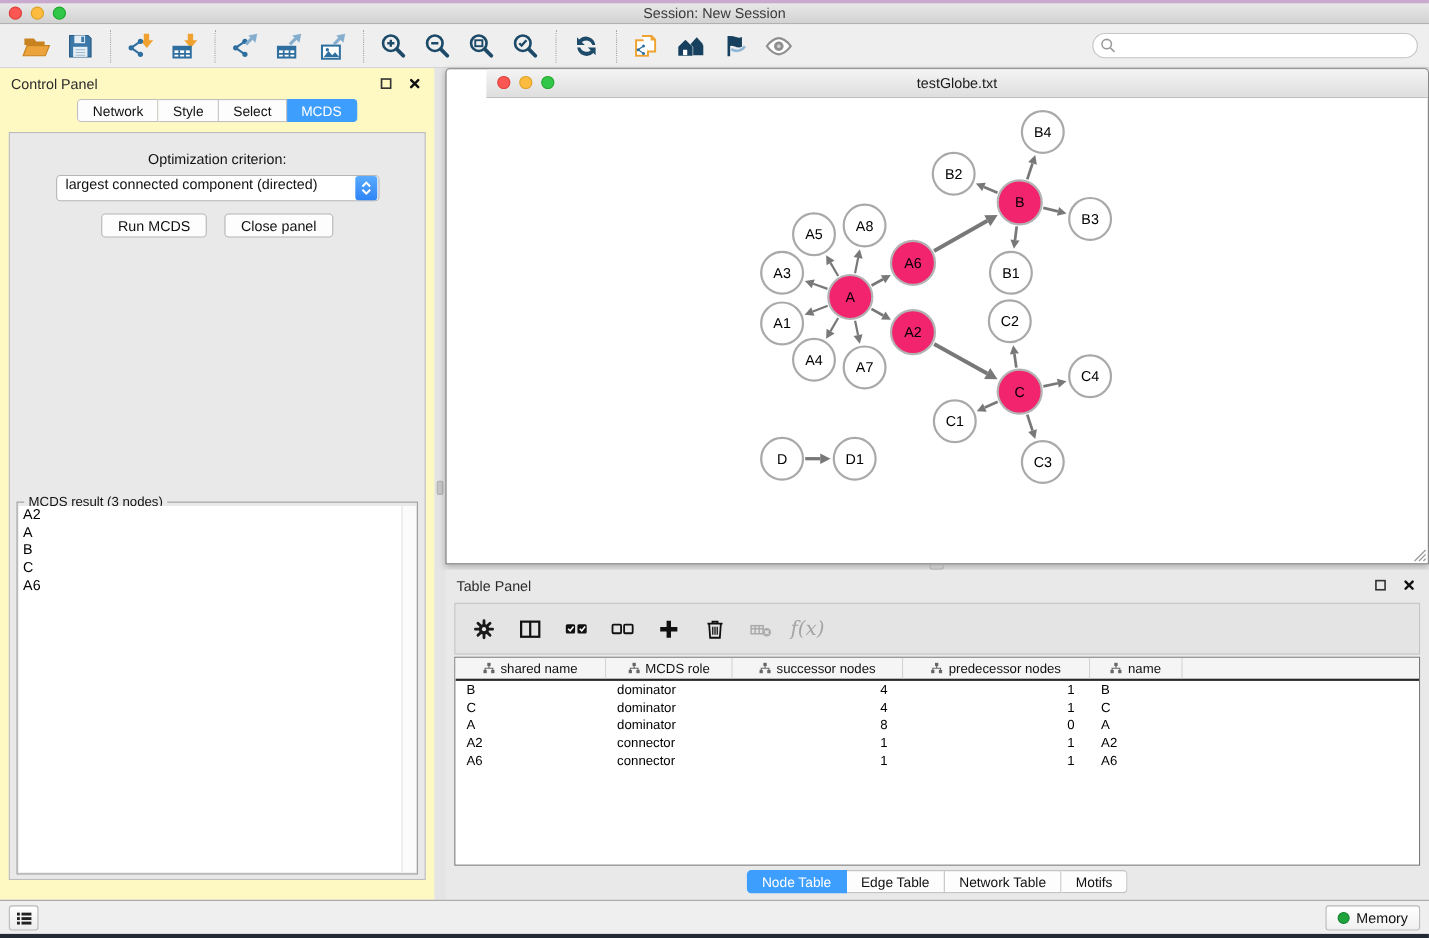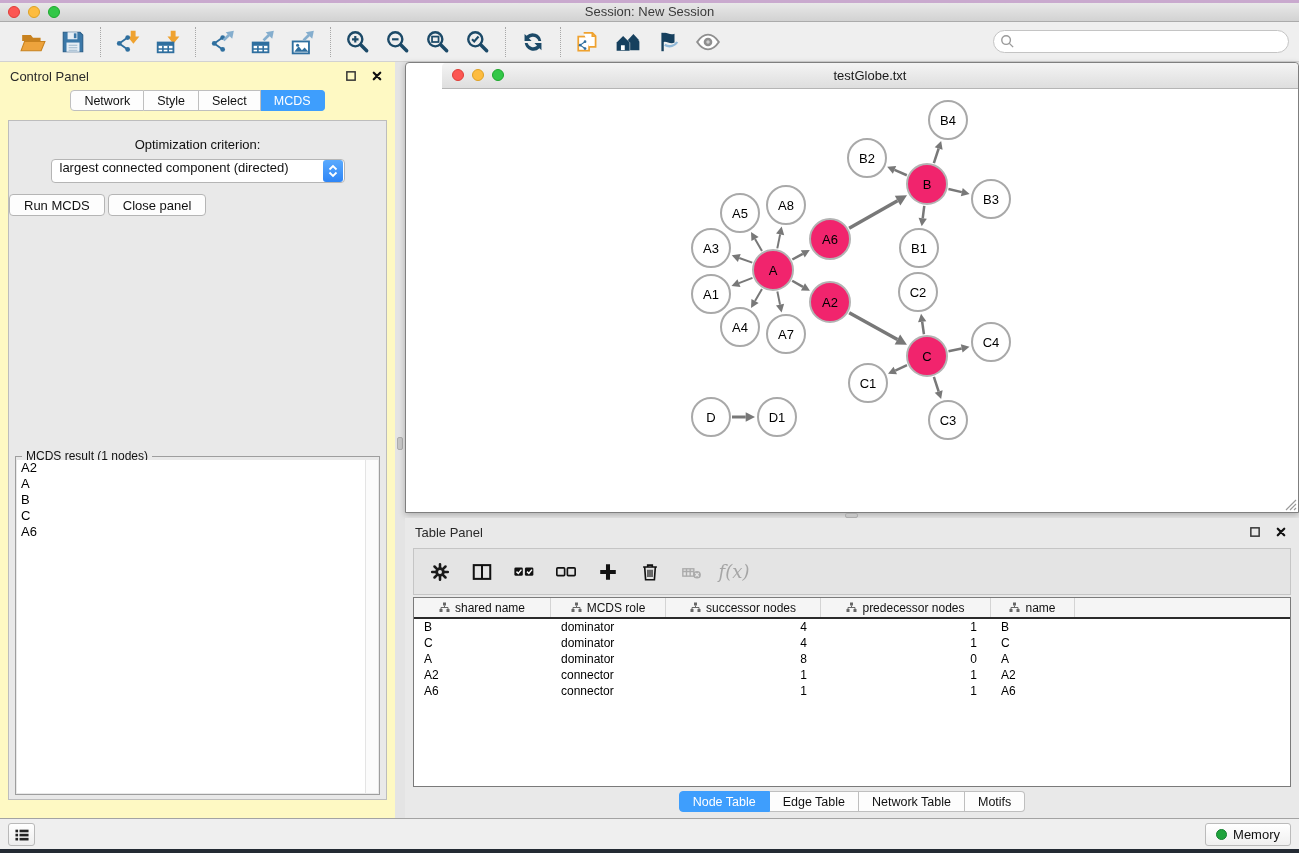--- a/index.html
+++ b/index.html
@@ -48,21 +48,21 @@
 
   #cp-box { position:absolute; left:8px; right:8px; top:58px; height:680px;
     border:1px solid #BDBDBD; background:#E9E9E9; }
   #opt-label { text-align:center; margin-top:16px; font-size:13px; color:#111; }
   #dropdown { margin:7px auto 0 auto; width:294px; height:24px; background:#fff;
     border:1px solid #B5B5B5; border-radius:4px; display:flex; align-items:flex-start; }
   #dropdown .dd-text { flex:1; font-size:13px; padding-left:8px; color:#111;
     white-space:nowrap; overflow:hidden; }
   #dropdown .dd-stepper { width:20px; height:22px; margin-right:1px; background:linear-gradient(#5AAAFE,#2E85F6);
     border-radius:3px; display:flex; flex-direction:column; align-items:center; justify-content:center; }
-  .btn-row { display:flex; justify-content:flex-start; gap:3px; margin-top:11px; }
+  .btn-row { display:flex; justify-content:center; gap:16px; margin-top:11px; }
   .mac-btn { background:#FDFDFD; border:1px solid #B5B5B5; border-radius:4px;
     font-size:13px; padding:2px 14px; height:22px; color:#111; }
 
   #result-box { position:absolute; left:6px; right:6px; top:335px; bottom:4px;
     border:1px solid #9E9E9E; }
   #result-legend { position:absolute; top:-8px; left:6px; background:#E9E9E9;
     padding:0 4px; font-size:12px; color:#111; }
   #result-list { position:absolute; left:1px; right:1px; top:3px; bottom:1px; background:#fff; overflow:hidden; }
   #result-list .track { position:absolute; right:0; top:0; bottom:0; width:13px;
     background:#FBFBFB; border-left:1px solid #E4E4E4; }
@@ -343,21 +343,21 @@
             <path d="M2.5 6.5L6 3l3.5 3.5" fill="none" stroke="#fff" stroke-width="1.8"></path>
             <path d="M2.5 9.5L6 13l3.5-3.5" fill="none" stroke="#fff" stroke-width="1.8"></path>
           </svg>
       </span>
     </div>
     <div class="btn-row">
       <button class="mac-btn">Run MCDS</button>
       <button class="mac-btn">Close panel</button>
     </div>
     <div id="result-box">
-      <span id="result-legend">MCDS result (1 nodes)</span>
+      <span id="result-legend">MCDS result (3 nodes)</span>
       <div id="result-list">
         <div id="result-items">
             <div class="result-item">A2</div>
             <div class="result-item">A</div>
             <div class="result-item">B</div>
             <div class="result-item">C</div>
             <div class="result-item">A6</div>
           </div>
         <div class="track"></div>
       </div>

